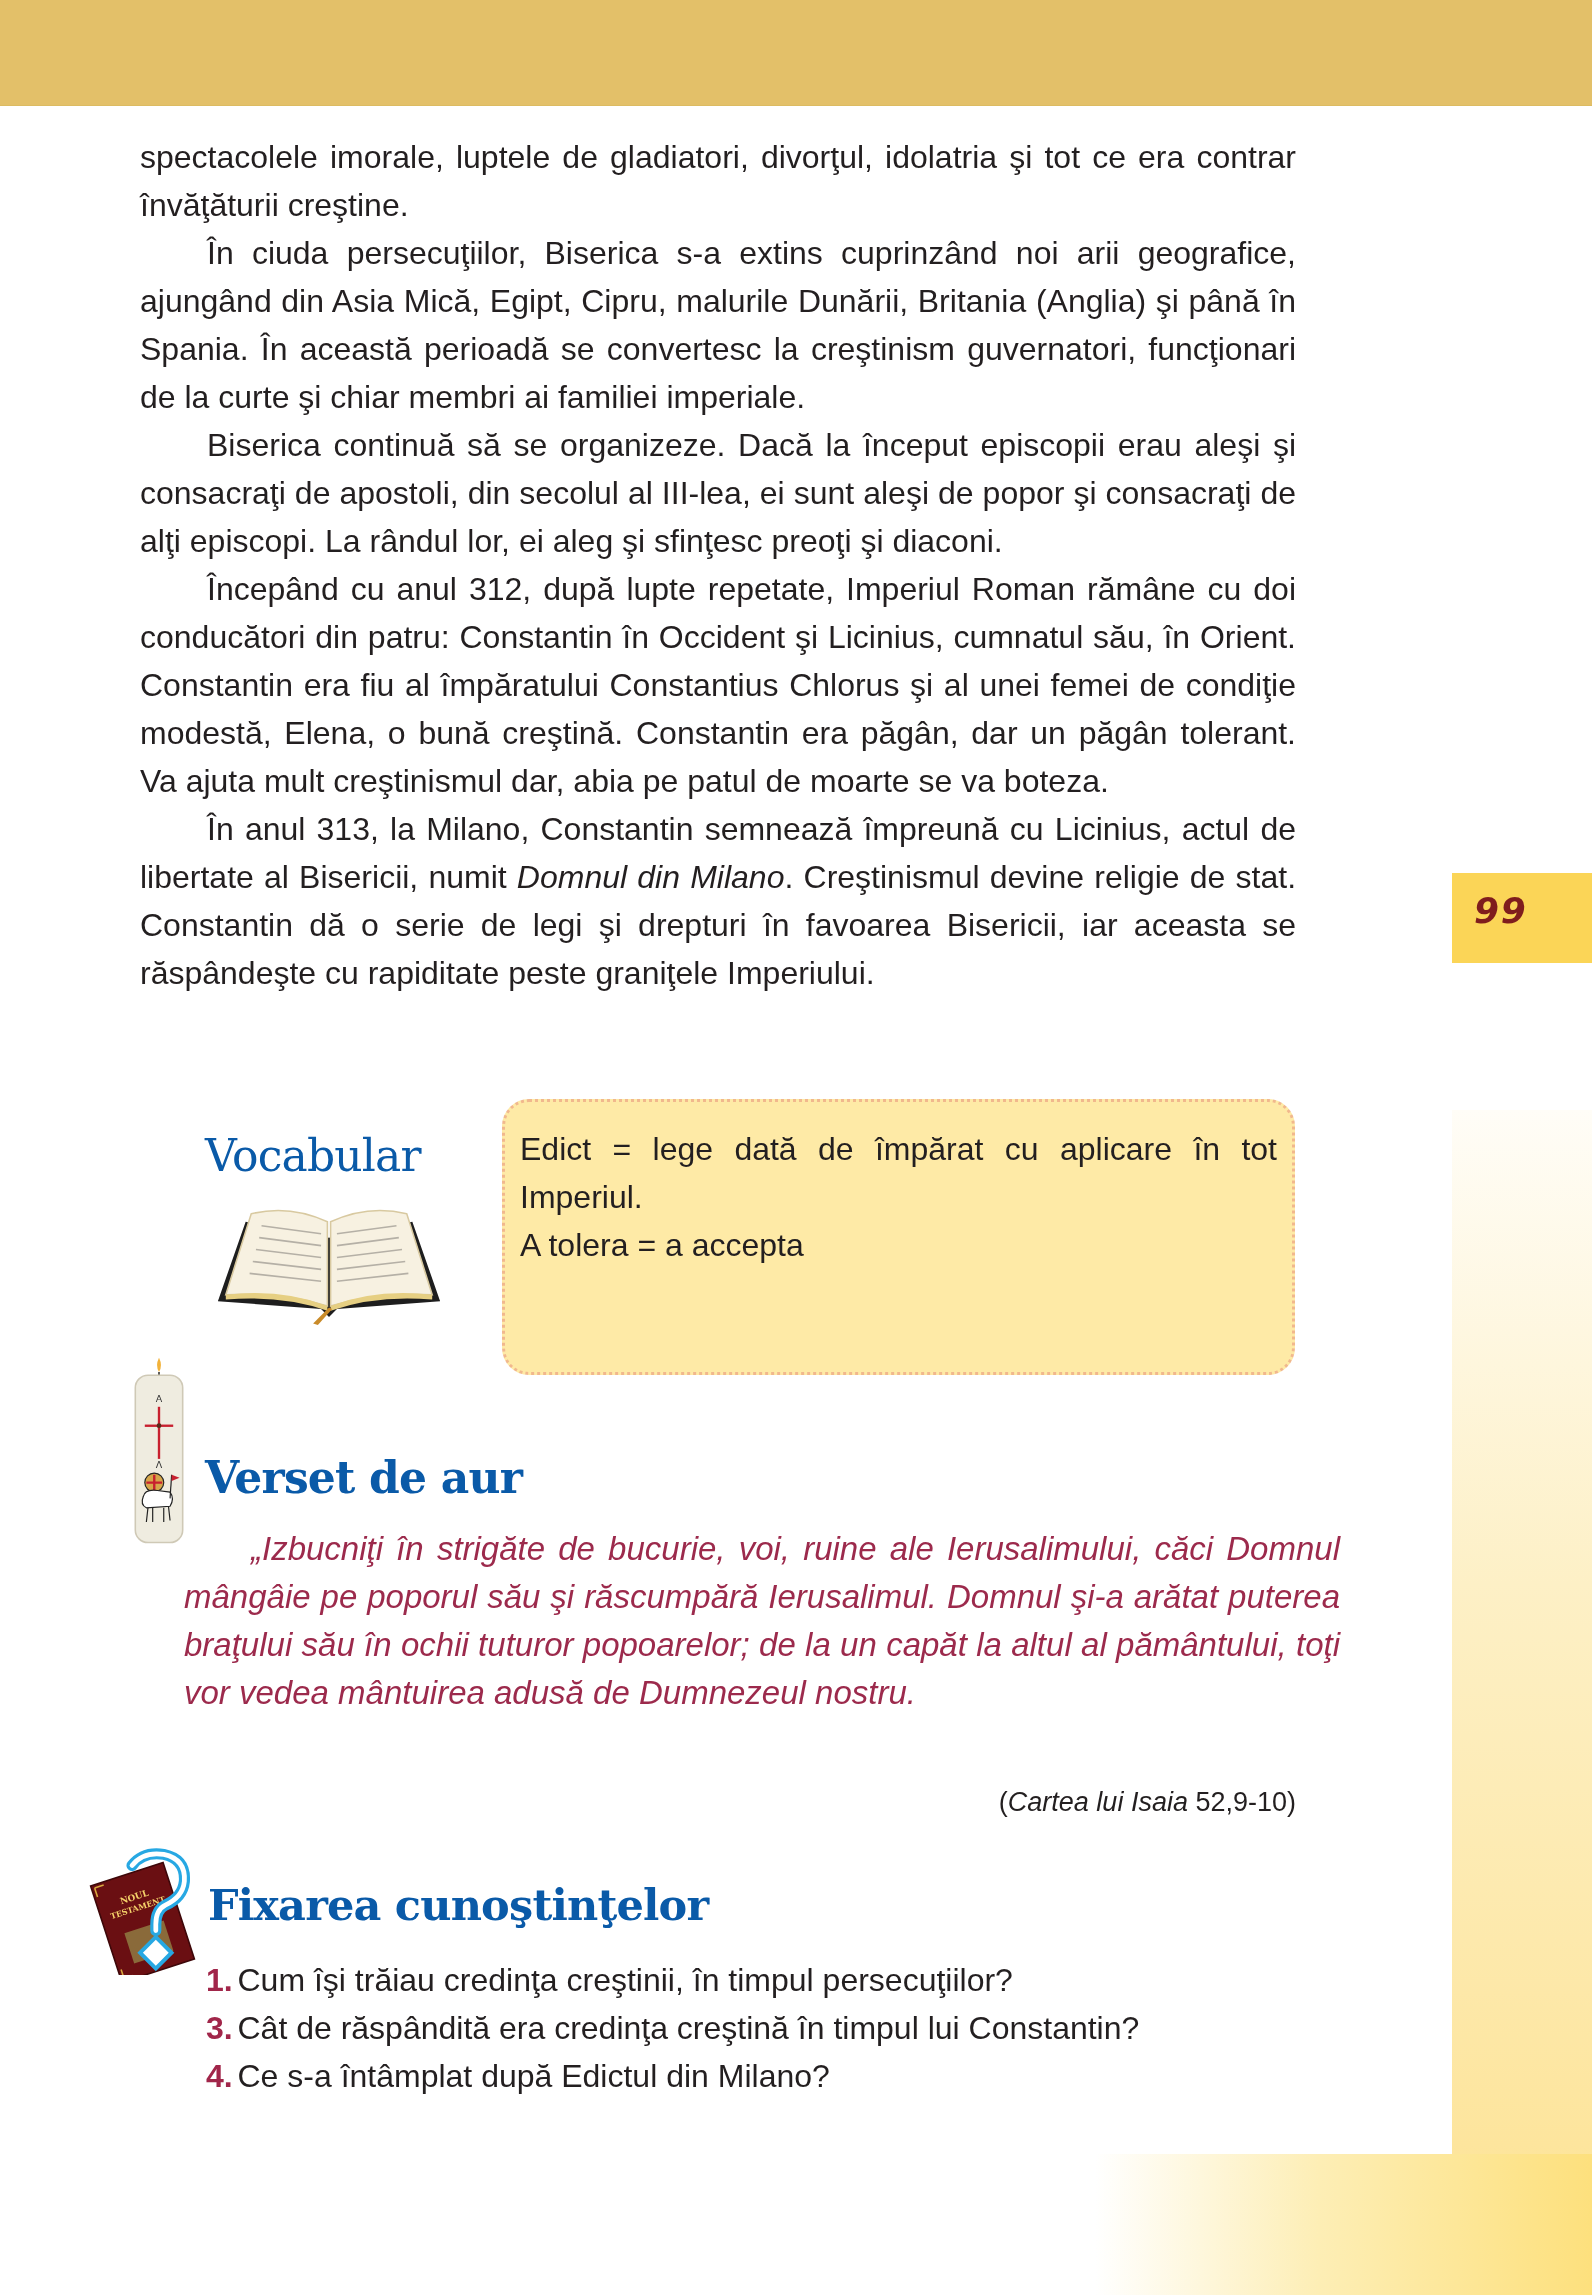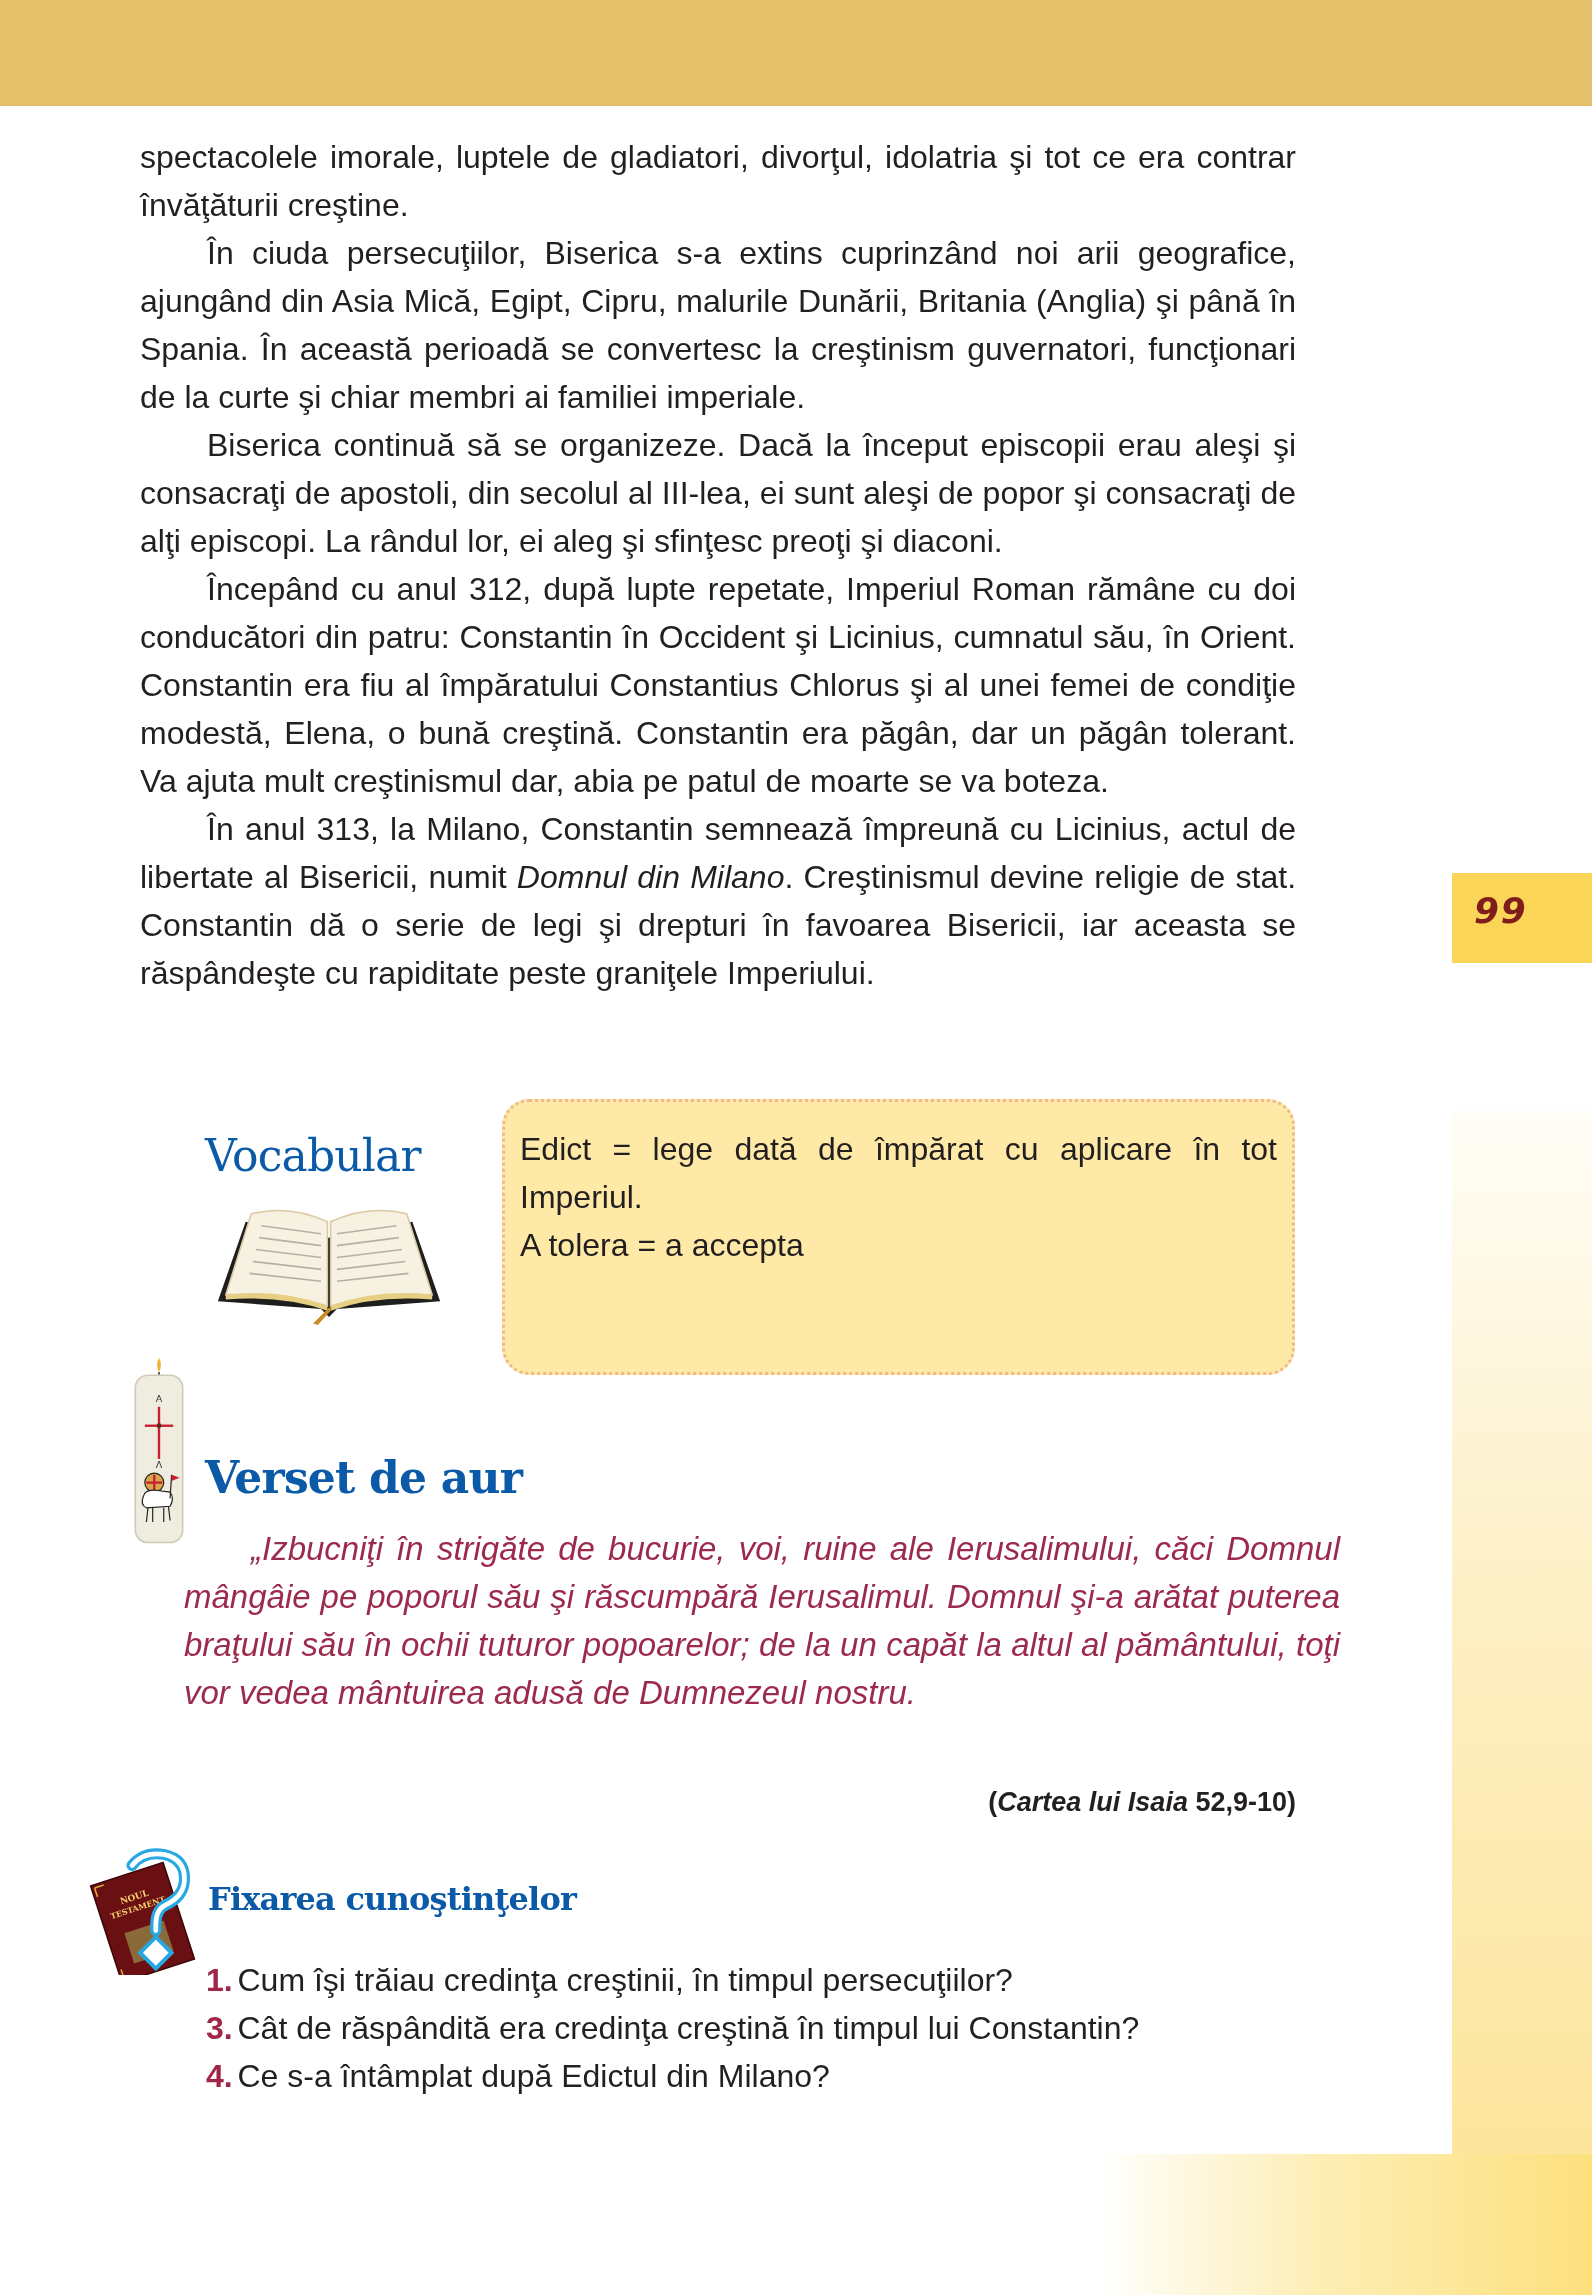--- a/index.html
+++ b/index.html
@@ -28,25 +28,25 @@
   .vocab-box { position: absolute; left: 502px; top: 1099px; width: 793px; height: 276px;
     background: #feeaa6; border: 3.2px dotted #f1b88d; border-radius: 27px; box-sizing: border-box; }
   .vocab-list { position: absolute; left: 520px; top: 1125px; width: 757px; font-size: 32px; line-height: 48px; }
   .vocab-entry { margin: 0; text-align: justify; }
   .vocab-term { font-weight: normal; }
 
   .candle-icon { position: absolute; left: 129px; top: 1356px; width: 60px; height: 190px; }
   .verset-title { position: absolute; left: 205px; top: 1452px; font-family: "DejaVu Serif", serif; font-weight: bold; font-size: 44px; color: #0a5aa8; letter-spacing: -0.8px; }
   .verse-text { position: absolute; left: 140px; top: 1525px; width: 1156px; font-size: 33px; line-height: 48px; font-style: italic; color: #9c2a4c; margin-left: 44px; }
   .verse-text p { margin: 0; text-align: justify; text-indent: 67px; }
-  .verse-ref { position: absolute; right: 297px; top: 1787px; font-size: 27px; color: #231f20; font-weight: bold; }
+  .verse-ref { position: absolute; right: 297px; top: 1787px; font-size: 27px; color: #231f20; }
   .verse-ref em { font-style: italic; }
 
   .quiz-icon { position: absolute; left: 86px; top: 1848px; width: 119px; height: 127px; }
-  .quiz-title { position: absolute; left: 208px; top: 1880px; font-family: "DejaVu Serif", serif; font-weight: bold; font-size: 32px; color: #0a5aa8; letter-spacing: -0.8px; text-align: right; }
+  .quiz-title { position: absolute; left: 208px; top: 1880px; font-family: "DejaVu Serif", serif; font-weight: bold; font-size: 43px; color: #0a5aa8; letter-spacing: -0.8px; text-align: right; }
   .quiz-list { position: absolute; left: 206px; top: 1956px; font-size: 32px; line-height: 48px; list-style: none; margin: 0; padding: 0; }
   .quiz-list li { margin: 0; }
   .quiz-num { font-weight: bold; color: #a1264a; margin-right: 4.8px; }
 </style>
 </head>
 <body>
 
 <div class="top-band"></div>
 <div class="right-strip"></div>
 <div class="bottom-strip"></div>

